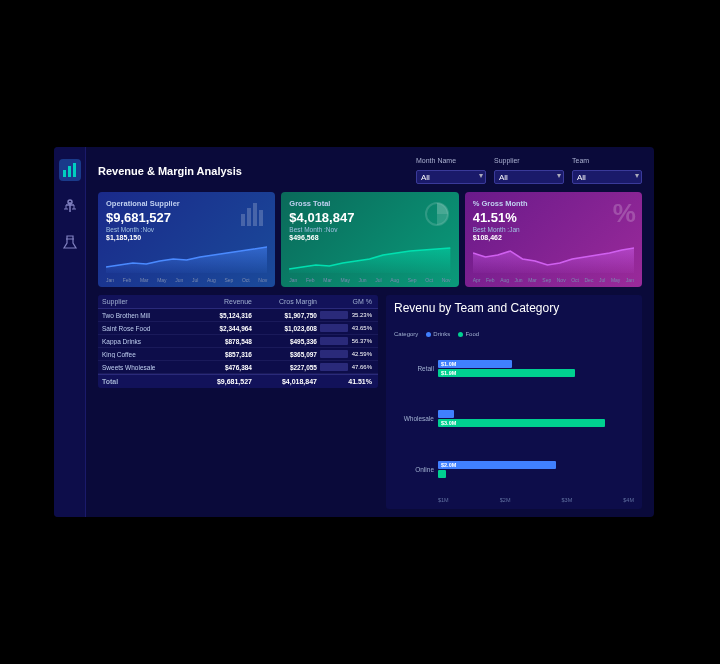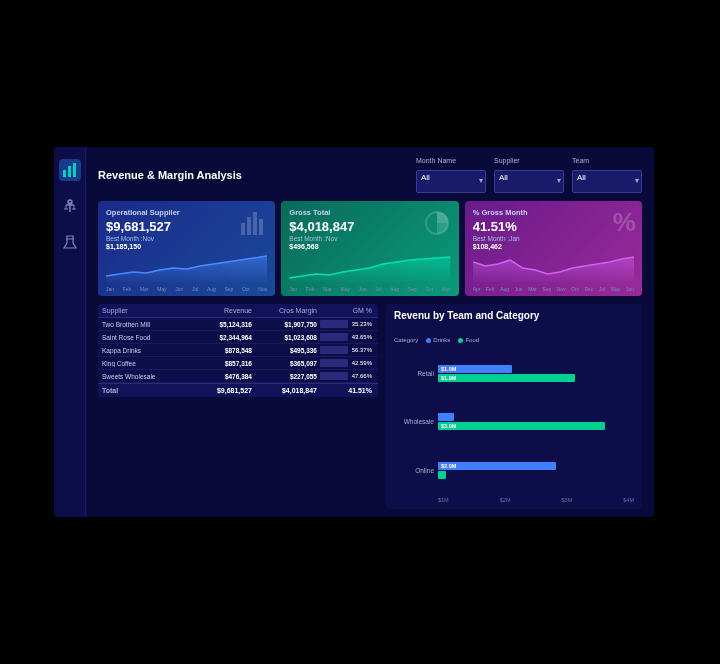--- a/index.html
+++ b/index.html
@@ -82,21 +82,21 @@
     }
     .filter-label {
       color: #aab0d0;
       font-size: 7px;
     }
     .filter-select {
       background: #1a1a6a;
       border: 1px solid #3a3a9a;
       color: #fff;
       font-size: 8px;
-      padding: 2px 14px 10px 4px;
+      padding: 2px 14px 1px 4px;
       border-radius: 2px;
       width: 70px;
       appearance: none;
       cursor: pointer;
       position: relative;
     }
     .filter-select-wrap {
       position: relative;
       display: inline-block;
     }
@@ -233,22 +233,22 @@
     .chart-section {
       flex: 1;
       background: #0d0d4a;
       border-radius: 3px;
       padding: 6px 8px;
       display: flex;
       flex-direction: column;
     }
     .chart-title {
       color: #fff;
-      font-size: 10px;
-      font-weight: 700;
+      font-size: 12px;
+      font-weight: 400;
       margin-bottom: 16px;
     }
     .chart-legend {
       display: flex;
       gap: 8px;
       margin-bottom: 6px;
     }
     .legend-item {
       display: flex;
       align-items: center;

